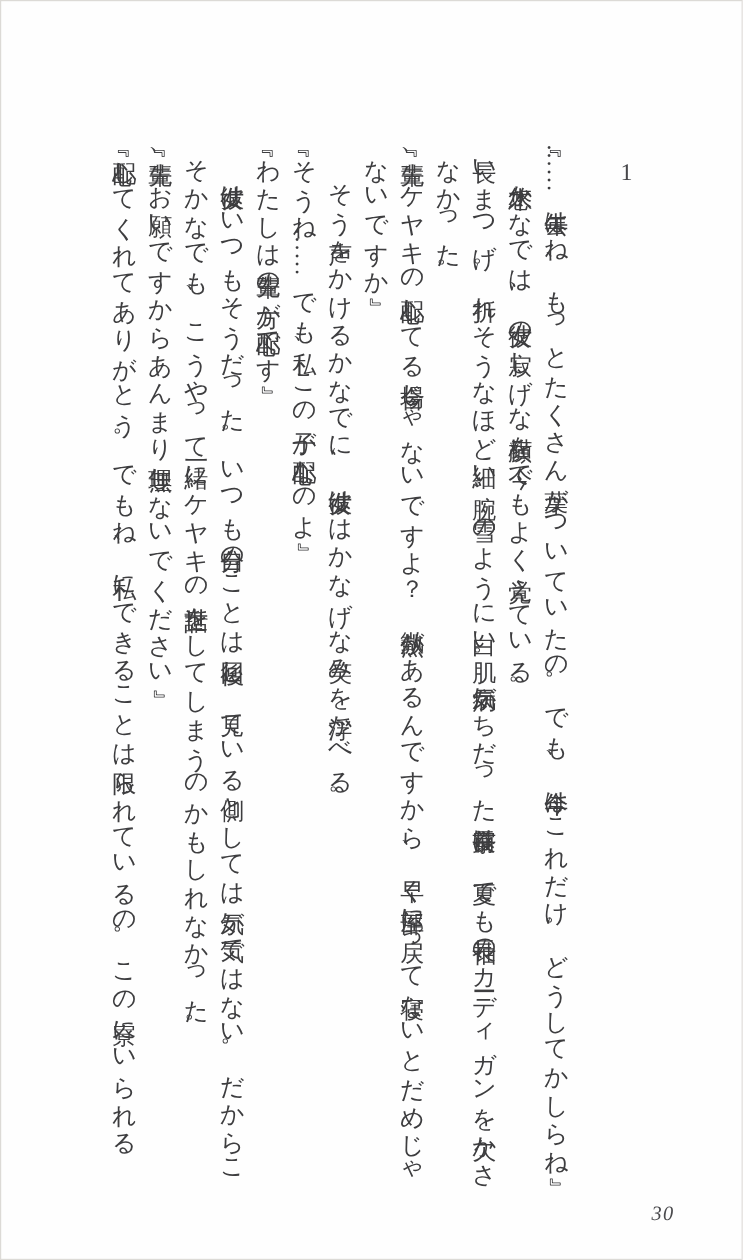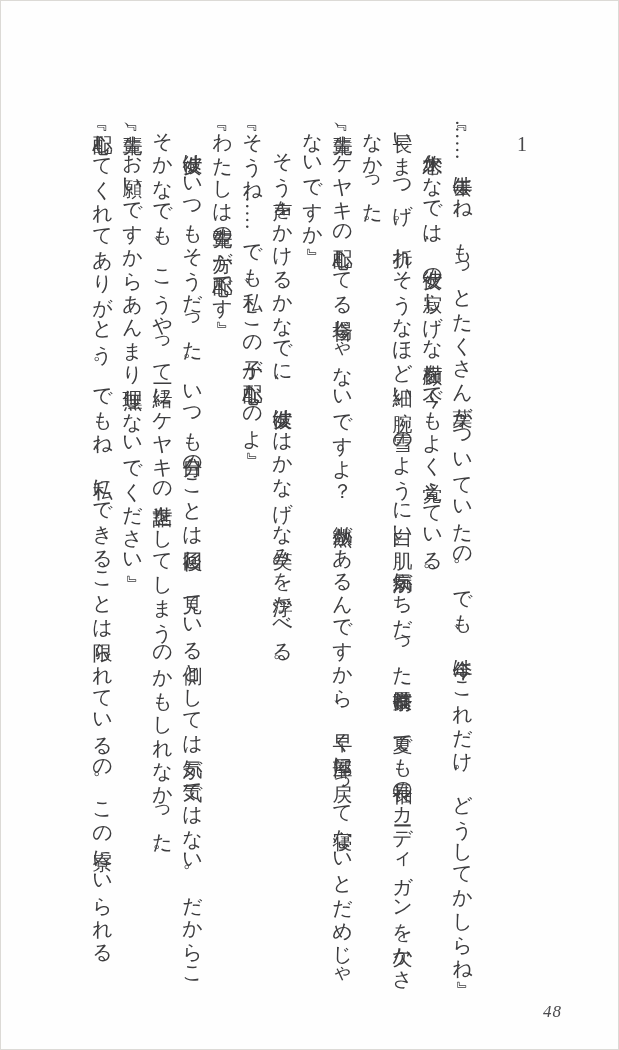--- a/index.html
+++ b/index.html
@@ -77,15 +77,15 @@
 
     <p class="para">『わたしは先輩の方が心配です』</p>
 
     <p class="para indented">彼女はいつもそうだった。いつも自分のことは後回し。見ている側としては気が気ではない。だからこそかなでも、こうやって一緒にケヤキの世話をしてしまうのかもしれなかった。</p>
 
     <p class="para">『先輩、お願いですからあんまり無理しないでください』</p>
 
     <p class="para">『心配してくれてありがとう。でもね、私にできることは限られているの。この寮にいられる</p>
   </div>
 
-  <div class="page-number">48</div>
+  <div class="page-number">30</div>
 
 </div>
 
 </body></html>

